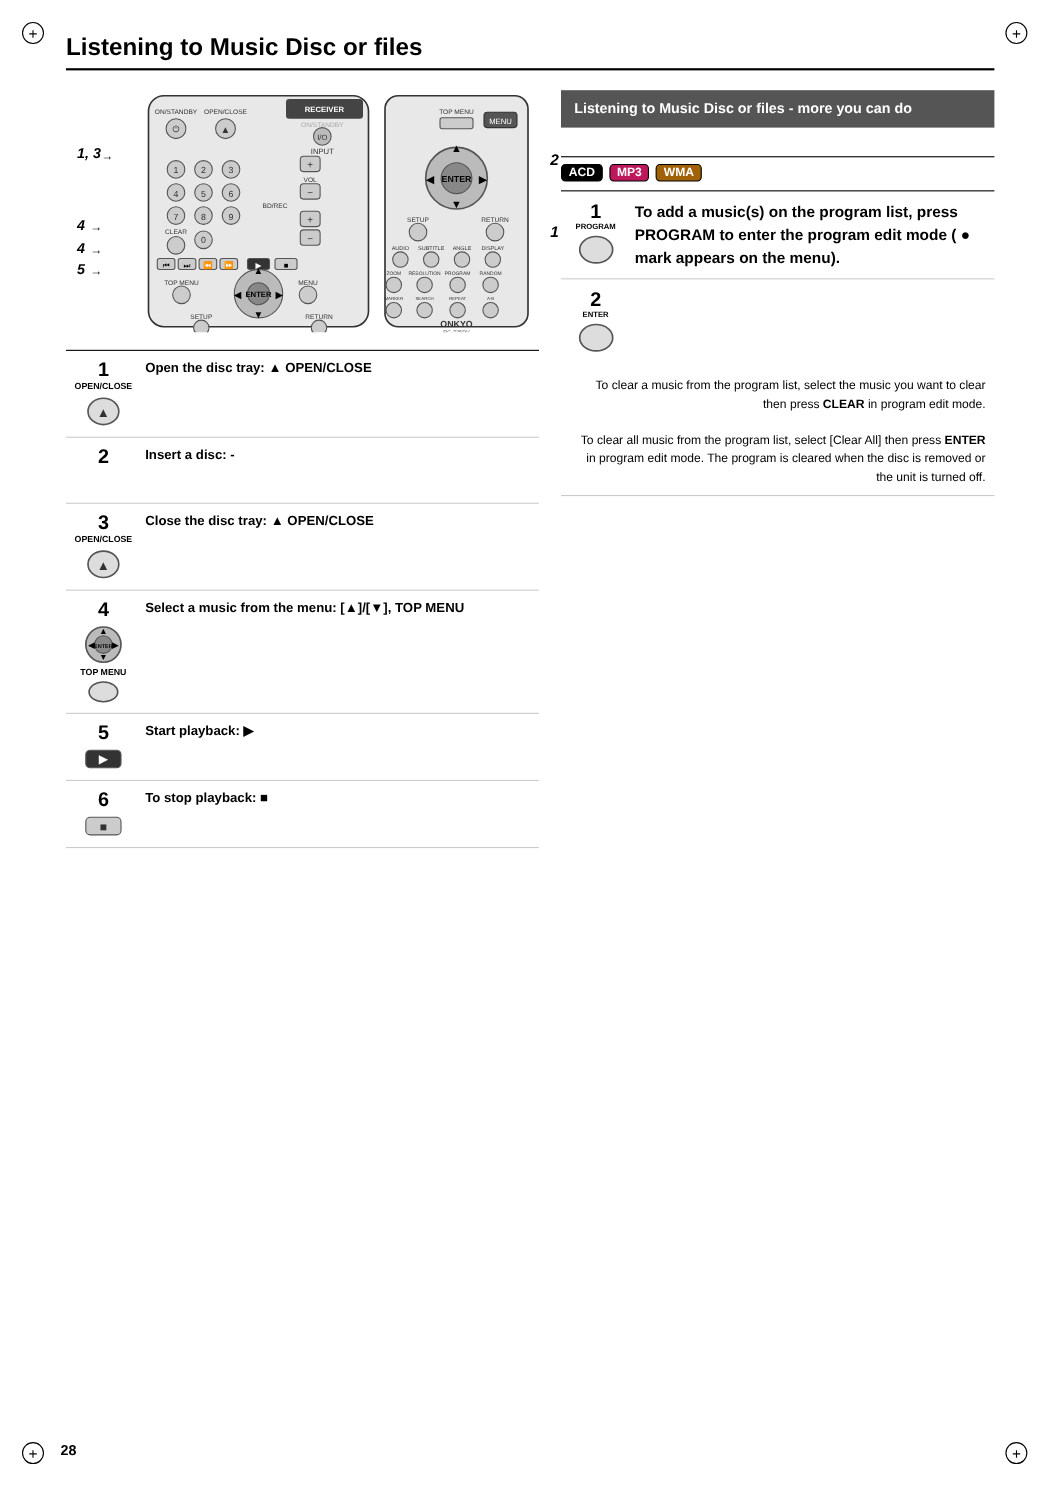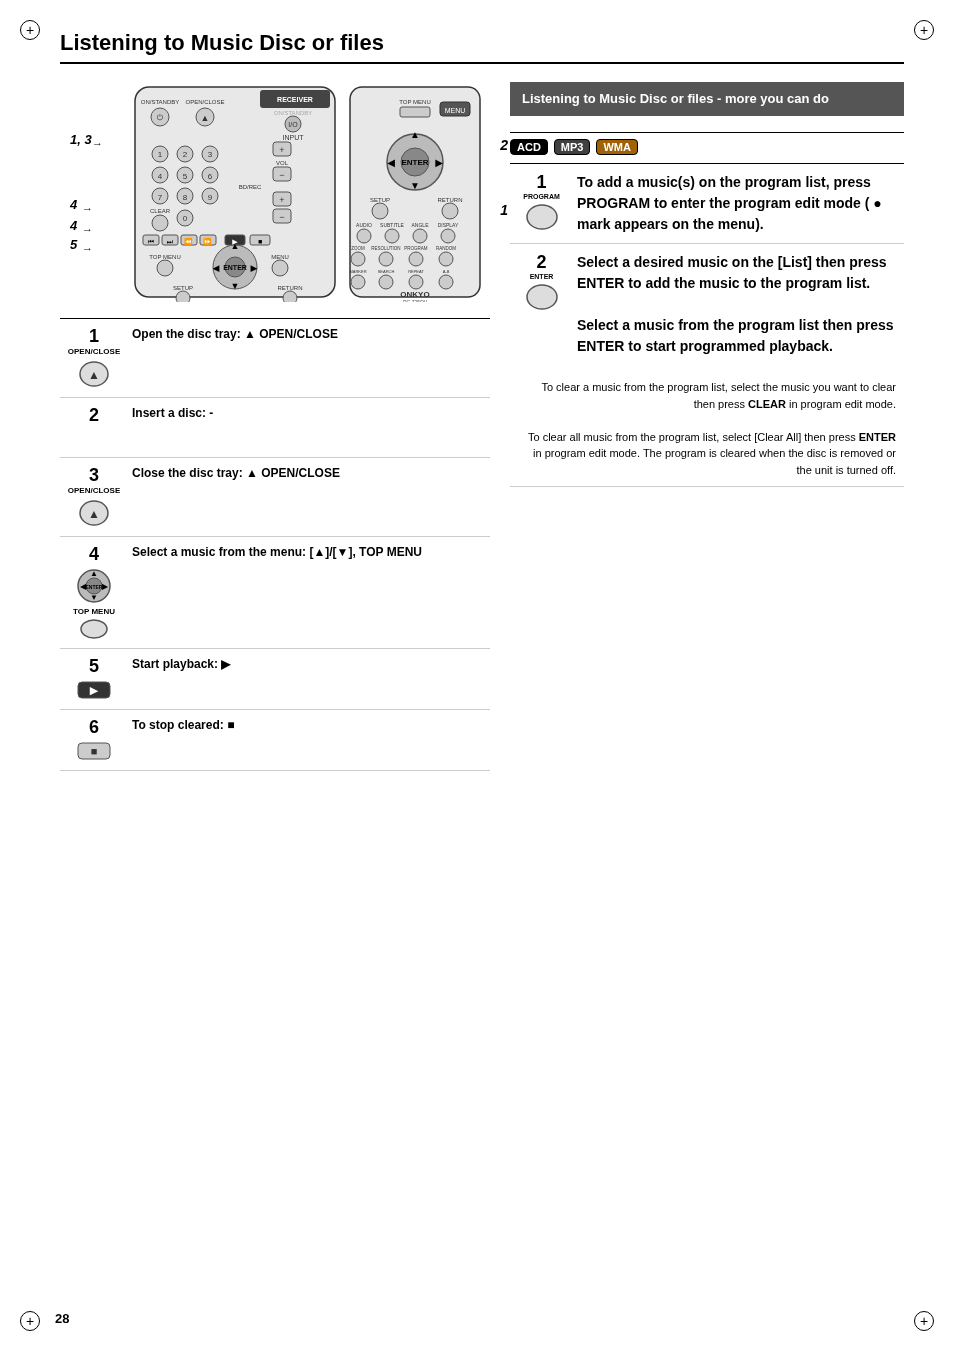--- a/index.html
+++ b/index.html
@@ -106,21 +106,21 @@
       font-weight: bold;
     }
 
     
     .info-box {
       background: #555;
       color: #fff;
       padding: 8px 12px;
       font-size: 13px;
       font-weight: bold;
-      margin-bottom: 16px;
+      margin-bottom: 26px;
       line-height: 1.4;
     }
 
     .section-title-italic {
       font-style: italic;
       font-weight: bold;
       font-size: 13px;
       margin-bottom: 6px;
     }
 
@@ -131,21 +131,21 @@
     }
 
     .badge {
       border: 1.5px solid #000;
       border-radius: 4px;
       padding: 1px 6px;
       font-size: 11px;
       font-weight: bold;
     }
     .badge.acd { background: #000; color: #fff; }
-    .badge.mp3 { background: #404040; color: #fff; }
+    .badge.mp3 { background: #be185d; color: #fff; }
     .badge.wma { background: #a16207; color: #fff; }
 
     .format-desc {
       font-size: 11px;
       margin-bottom: 14px;
       line-height: 1.5;
     }
 
     .right-steps {
       border-top: 1px solid #000;
@@ -457,21 +457,21 @@
 
         <div class="step-row">
           <div class="step-num-col">
             <span class="step-number">6</span>
             <svg width="36" height="22" viewBox="0 0 36 22" style="margin-top:4px;">
               <rect x="2" y="3" width="32" height="16" rx="4" fill="#ccc" stroke="#555" stroke-width="1"></rect>
               <text x="18" y="15" text-anchor="middle" font-size="11" fill="#333">■</text>
             </svg>
           </div>
           <div class="step-text">
-            <strong>To stop cleared: ■</strong>
+            <strong>To stop playback: ■</strong>
           </div>
         </div>
 
       </div>
     </div>
 
     <div class="right-col">
 
       <div class="info-box">
         <span>Listening to Music Disc or files - more you can do</span>
@@ -505,25 +505,20 @@
         <div class="right-step-row" style="flex-direction:column; padding:0;">
           <div style="display:flex; gap:8px; padding:8px 4px;">
             <div class="right-step-num-col">
               <span class="right-step-number">2</span>
               <span style="font-size:7px; font-weight:bold;">ENTER</span>
 
               <svg width="36" height="28" viewBox="0 0 36 28" style="margin-top:3px;">
                 <ellipse cx="18" cy="14" rx="15" ry="12" fill="#ddd" stroke="#555" stroke-width="1.5"></ellipse>
               </svg>
             </div>
-            <div class="right-step-text">
-              <strong>Select a desired music on the [List] then press ENTER to add the music to the program list.</strong>
-              <br><br>
-              <strong>Select a music from the program list then press ENTER to start programmed playback.</strong>
-            </div>
           </div>
           <div style="padding: 6px 8px 8px 8px; font-size:11px; line-height:1.5; border-top: none; text-align: right;">
             To clear a music from the program list, select the music you want to clear then press <strong>CLEAR</strong> in program edit mode.
             <br><br>
             To clear all music from the program list, select [Clear All] then press <strong>ENTER</strong> in program edit mode. The program is cleared when the disc is removed or the unit is turned off.
           </div>
         </div>
 
       </div>
     </div>

